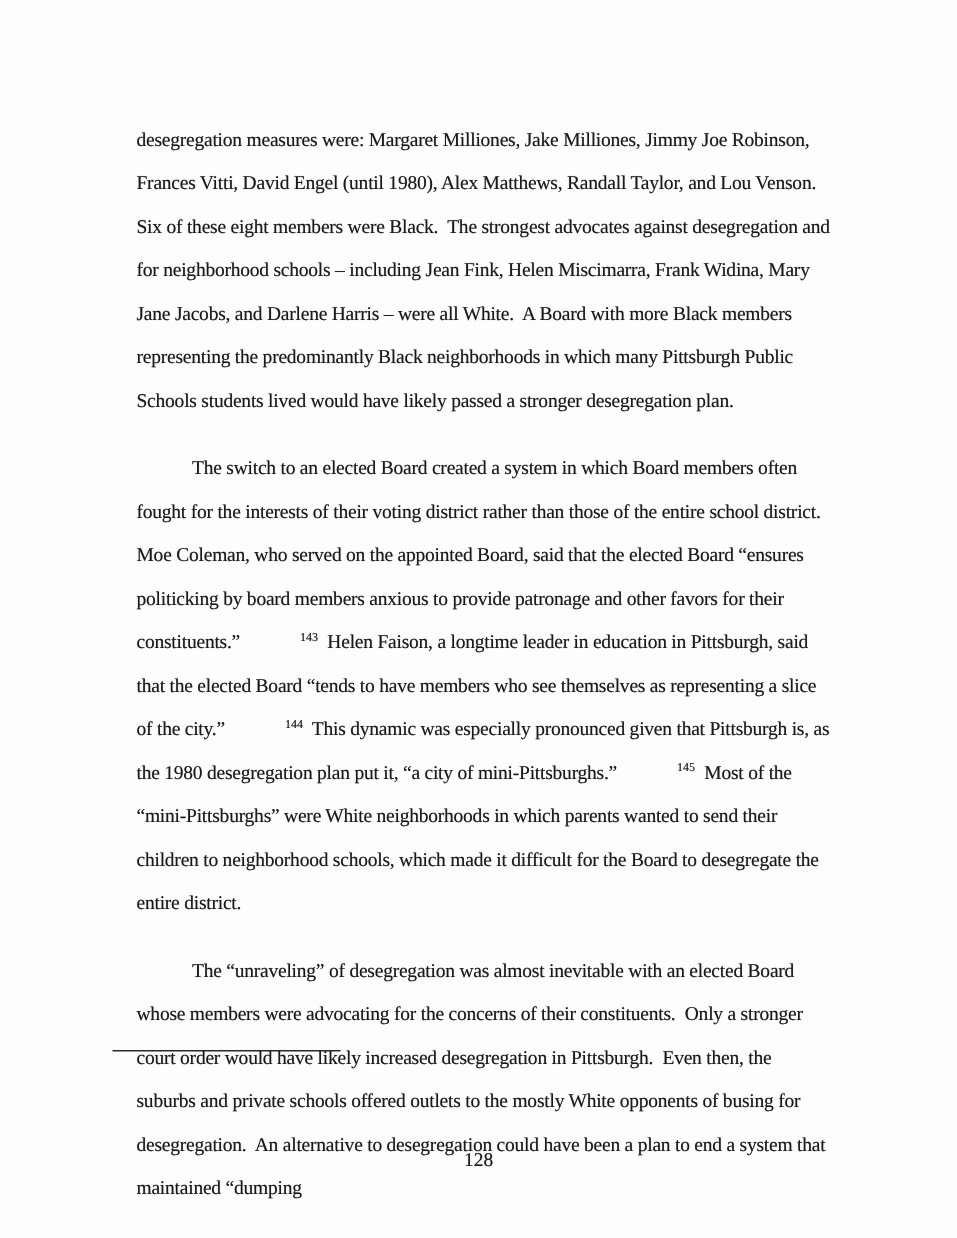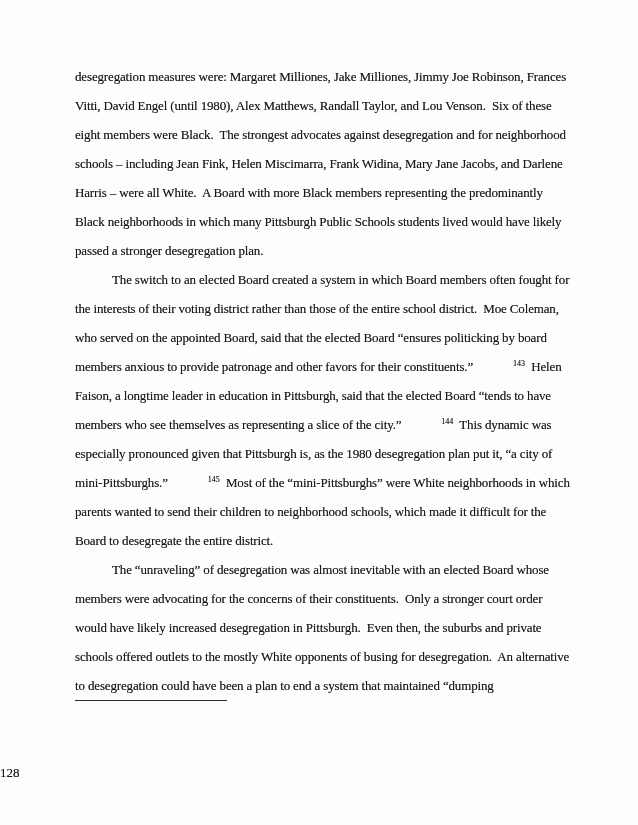--- a/index.html
+++ b/index.html
@@ -17,21 +17,21 @@
   }
   .body-text {
     position: absolute;
     left: 75px; top: 62px; width: 496px;
     font-size: 13px;
     line-height: 29px;
     letter-spacing: -0.15px;
     white-space: pre-wrap;
     text-shadow: 0 0 0.5px rgba(25,25,25,0.55);
   }
-  .para { margin: 0; }
+  .para { margin: 16px; }
   .para.indent { text-indent: 37px; }
   sup.ref {
     font-size: 8px;
     line-height: 0;
     vertical-align: super;
     letter-spacing: 0;
     padding-left: 40px;
   }
   .footnotes {
     position: absolute;
@@ -45,21 +45,21 @@
     width: 152px; height: 0;
     border-top: 1.2px solid #2a2a2a;
     margin-bottom: 6px;
   }
   .footnote { margin: 0 0 1px 0; white-space: pre-wrap; }
   .footnote sup.ref { font-size: 7.5px; }
   .italic { font-style: italic; }
   .page-number {
     position: absolute;
     left: 0; top: 765px; width: 638px;
-    text-align: left;
+    text-align: center;
     font-size: 13px;
     text-shadow: 0 0 0.5px rgba(25,25,25,0.55);
   }
 </style>
 </head>
 <body>
 
 <div class="page">
 
   <div class="body-text"><p class="para"><span>desegregation measures were: Margaret Milliones, Jake Milliones, Jimmy Joe Robinson, Frances Vitti, David Engel (until 1980), Alex Matthews, Randall Taylor, and Lou Venson.  Six of these eight members were Black.  The strongest advocates against desegregation and for neighborhood schools – including Jean Fink, Helen Miscimarra, Frank Widina, Mary Jane Jacobs, and Darlene Harris – were all White.  A Board with more Black members representing the predominantly Black neighborhoods in which many Pittsburgh Public Schools students lived would have likely passed a stronger desegregation plan.</span></p><p class="para indent"><span>The switch to an elected Board created a system in which Board members often fought for the interests of their voting district rather than those of the entire school district.  Moe Coleman, who served on the appointed Board, said that the elected Board “ensures politicking by board members anxious to provide patronage and other favors for their constituents.”</span><sup class="ref">143</sup><span>  Helen Faison, a longtime leader in education in Pittsburgh, said that the elected Board “tends to have members who see themselves as representing a slice of the city.”</span><sup class="ref">144</sup><span>  This dynamic was especially pronounced given that Pittsburgh is, as the 1980 desegregation plan put it, “a city of mini-Pittsburghs.”</span><sup class="ref">145</sup><span>  Most of the “mini-Pittsburghs” were White neighborhoods in which parents wanted to send their children to neighborhood schools, which made it difficult for the Board to desegregate the entire district.</span></p><p class="para indent"><span>The “unraveling” of desegregation was almost inevitable with an elected Board whose members were advocating for the concerns of their constituents.  Only a stronger court order would have likely increased desegregation in Pittsburgh.  Even then, the suburbs and private schools offered outlets to the mostly White opponents of busing for desegregation.  An alternative to desegregation could have been a plan to end a system that maintained “dumping</span></p></div>

